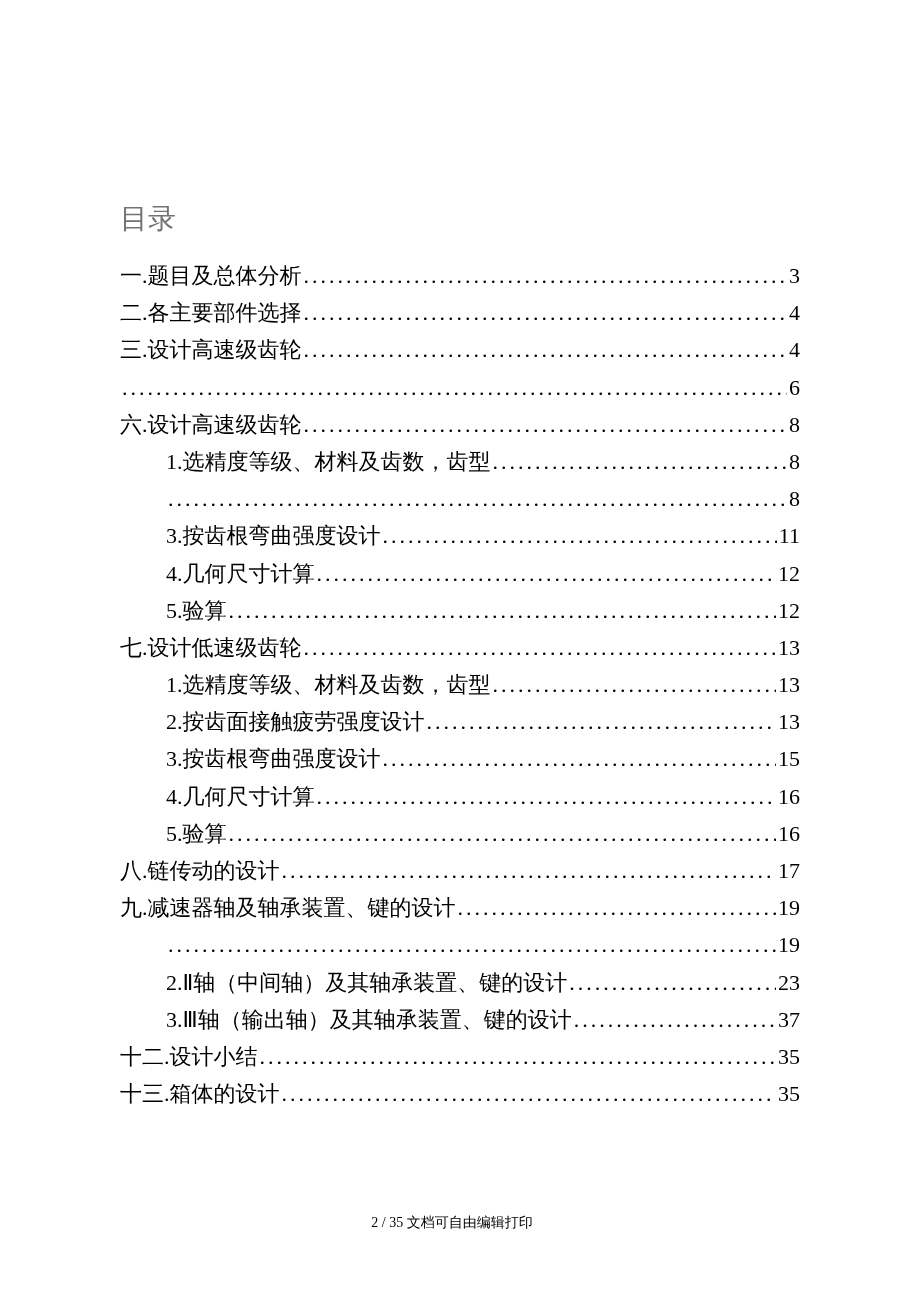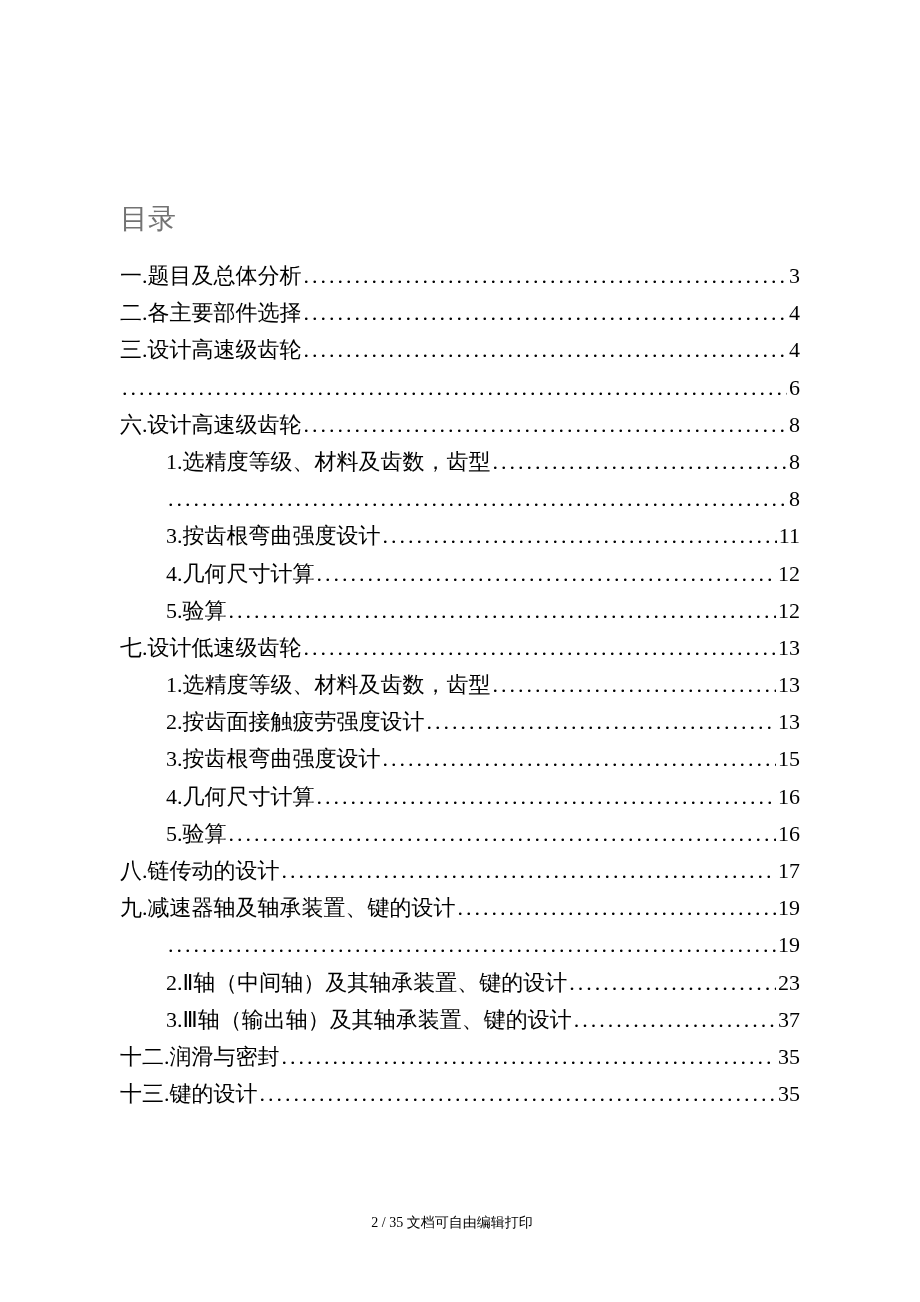--- a/index.html
+++ b/index.html
@@ -165,25 +165,25 @@
         <span class="toc-label">2.Ⅱ轴（中间轴）及其轴承装置、键的设计</span>
         <span class="toc-dots"></span>
         <span class="toc-page">23</span>
       </div>
       <div class="toc-item sub">
         <span class="toc-label">3.Ⅲ轴（输出轴）及其轴承装置、键的设计</span>
         <span class="toc-dots"></span>
         <span class="toc-page">37</span>
       </div>
       <div class="toc-item">
-        <span class="toc-label">十二.润滑与密封 </span>
+        <span class="toc-label">十二.设计小结 </span>
         <span class="toc-dots"></span>
         <span class="toc-page">35</span>
       </div>
       <div class="toc-item">
-        <span class="toc-label">十三.键的设计 </span>
+        <span class="toc-label">十三.箱体的设计 </span>
         <span class="toc-dots"></span>
         <span class="toc-page">35</span>
       </div>
     </div>
 </div>
 
 <div class="footer">2 / 35 文档可自由编辑打印</div>
 
 </body></html>

